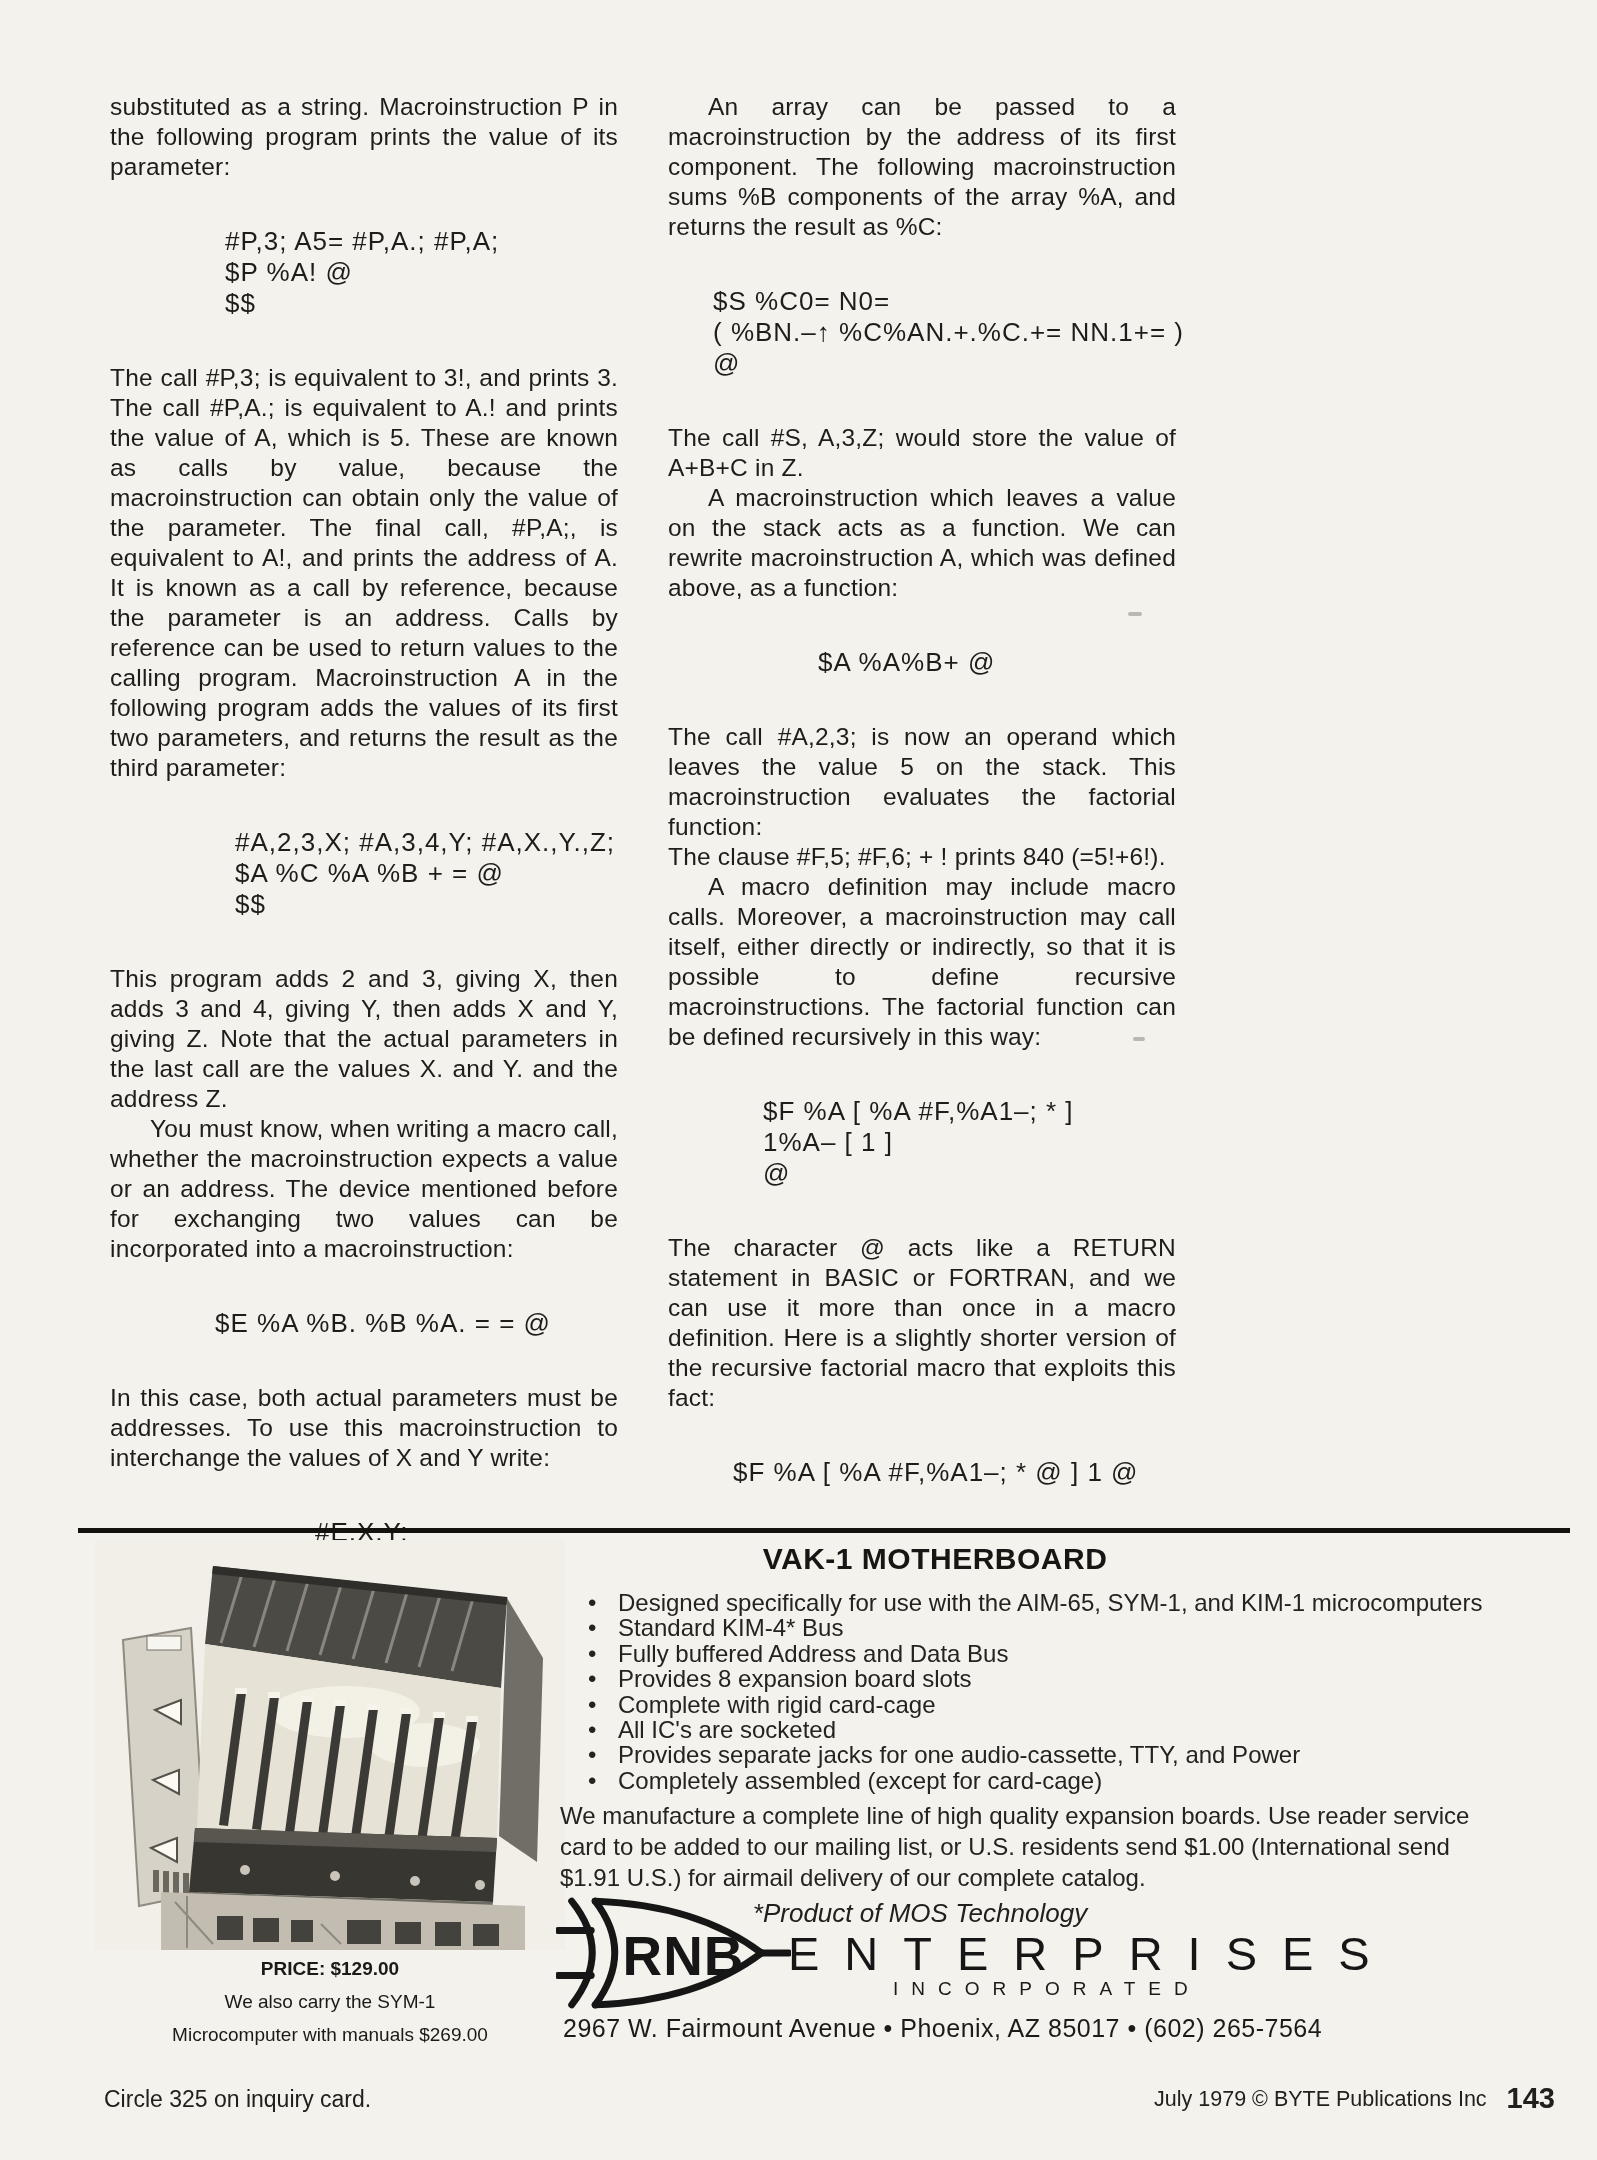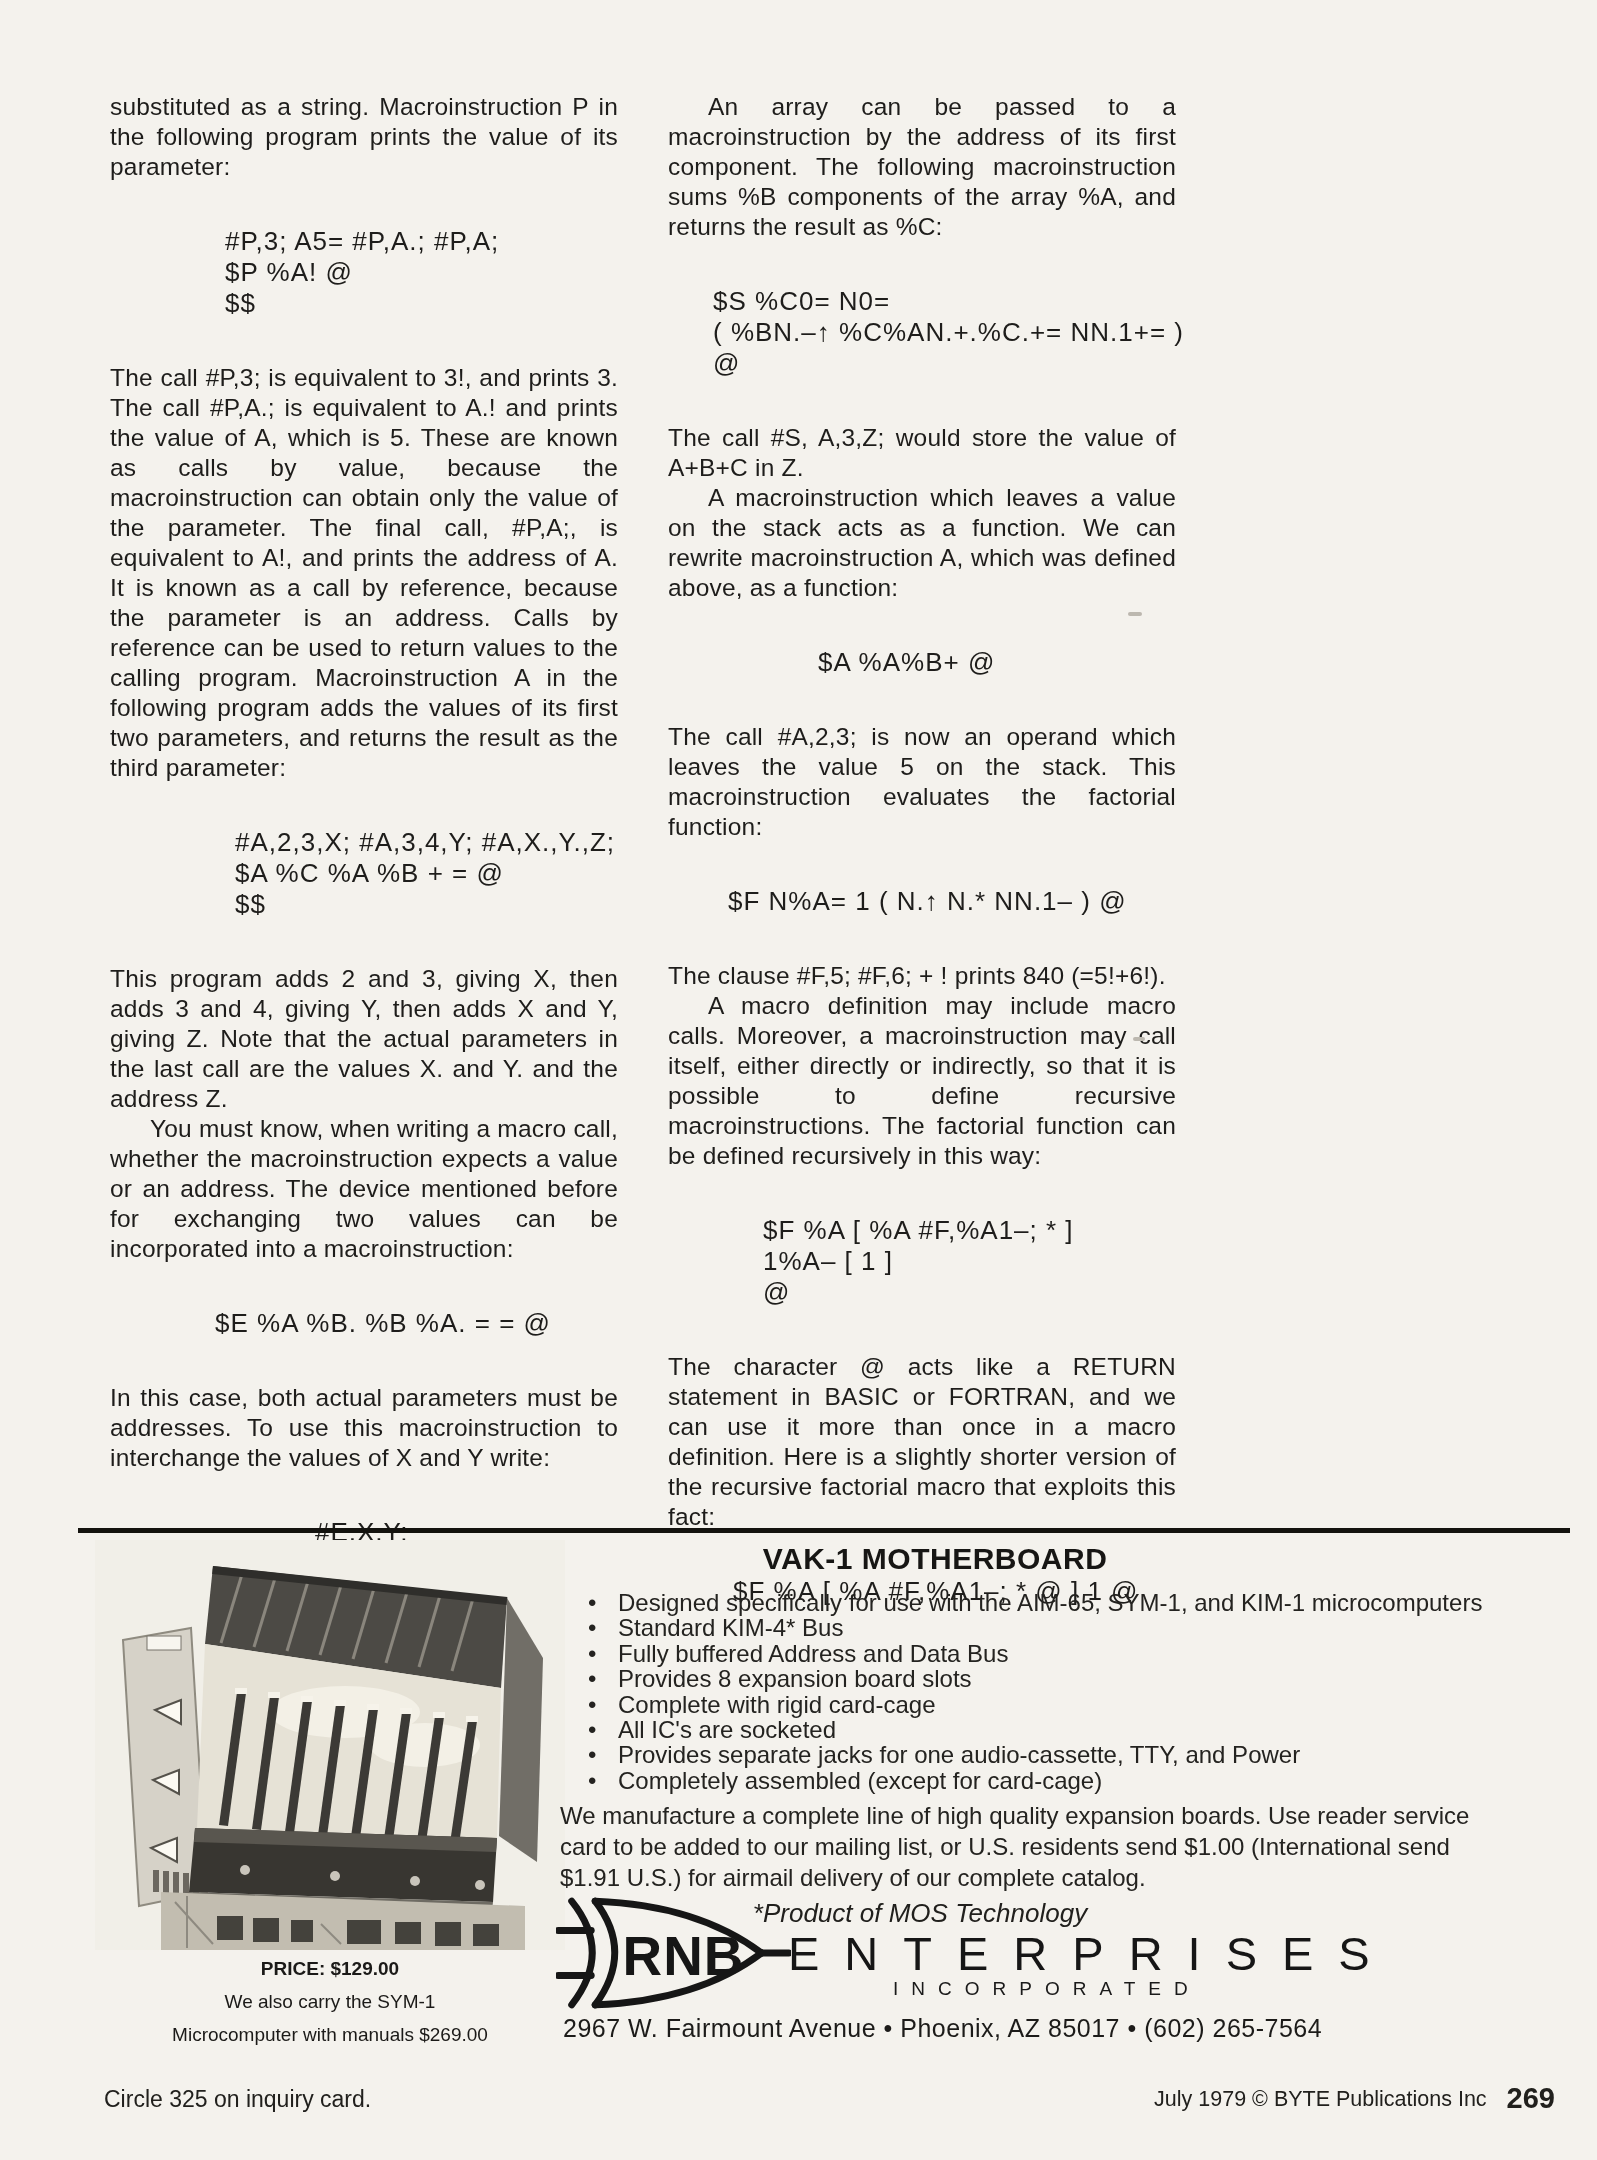--- a/index.html
+++ b/index.html
@@ -110,23 +110,20 @@
         <div class="code-line">$S %C0= N0=</div>
         <div class="code-line">( %BN.–↑ %C%AN.+.%C.+= NN.1+= )</div>
         <div class="code-line">@</div>
       </div>
       <div class="para"><span>The call </span><span class="it">#S, A,3,Z;</span><span> would store the value of A+B+C in Z.</span></div>
       <div class="para ind"><span>A macroinstruction which leaves a value on the stack acts as a function. We can rewrite macroinstruction A, which was defined above, as a function:</span></div>
       <div class="code" style="margin-left: 150px;">
         <div class="code-line">$A %A%B+ @</div>
       </div>
       <div class="para"><span>The call </span><span class="it">#A,2,3;</span><span> is now an operand which leaves the value 5 on the stack. This macroinstruction evaluates the factorial function:</span></div>
-      <div class="code" style="margin-left: 60px;">
-        <div class="code-line">$F N%A= 1 ( N.↑ N.* NN.1– ) @</div>
-      </div>
       <div class="para"><span>The clause </span><span class="it">#F,5; #F,6; + !</span><span> prints 840 (=5!+6!).</span></div>
       <div class="para ind"><span>A macro definition may include macro calls. Moreover, a macroinstruction may call itself, either directly or indirectly, so that it is possible to define recursive macroinstructions. The factorial function can be defined recursively in this way:</span></div>
       <div class="code" style="margin-left: 95px;">
         <div class="code-line">$F %A [ %A #F,%A1–; * ]</div>
         <div class="code-line">1%A– [ 1 ]</div>
         <div class="code-line">@</div>
       </div>
       <div class="para"><span>The character @ acts like a RETURN statement in BASIC or FORTRAN, and we can use it more than once in a macro definition. Here is a slightly shorter version of the recursive factorial macro that exploits this fact:</span></div>
       <div class="code" style="margin-left: 65px;">
         <div class="code-line">$F %A [ %A #F,%A1–; * @ ] 1 @</div>
@@ -276,16 +273,16 @@
       <path d="M210,61 H238"></path>
     </g>
     <text x="68" y="83" font-family="Liberation Sans, sans-serif" font-size="56" font-weight="bold" letter-spacing="1" fill="#161616">RNB</text>
   </svg>
   <div class="ent">ENTERPRISES</div>
   <div class="inc">INCORPORATED</div>
   <div class="addr">2967 W. Fairmount Avenue • Phoenix, AZ 85017 • (602) 265-7564</div>
 
   <div class="footer-left">Circle 325 on inquiry card.</div>
   <div class="footer-right">
-    <span>July 1979 © BYTE Publications Inc</span><span class="pagenum">269</span>
+    <span>July 1979 © BYTE Publications Inc</span><span class="pagenum">143</span>
   </div>
 
 </div>
 
 </body></html>

